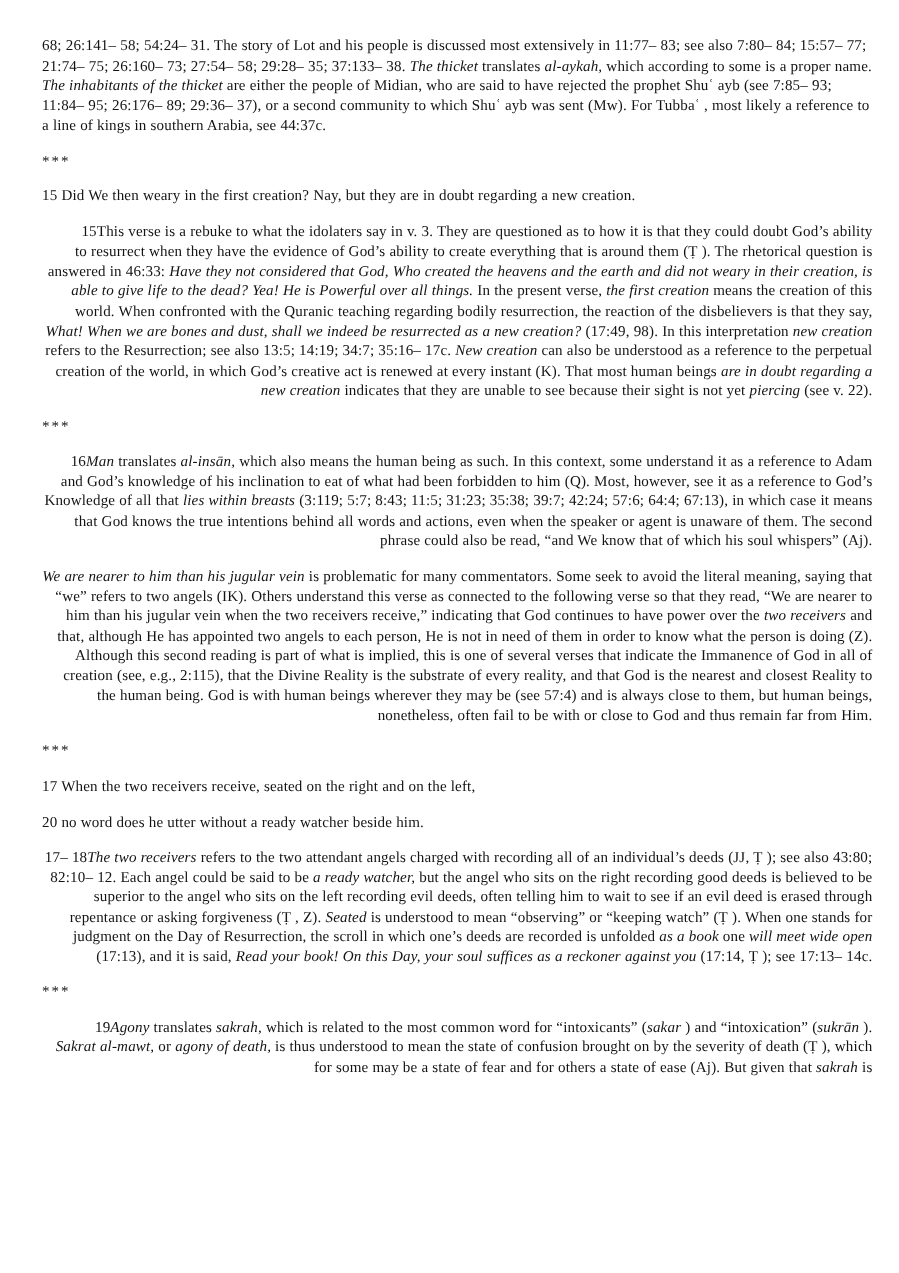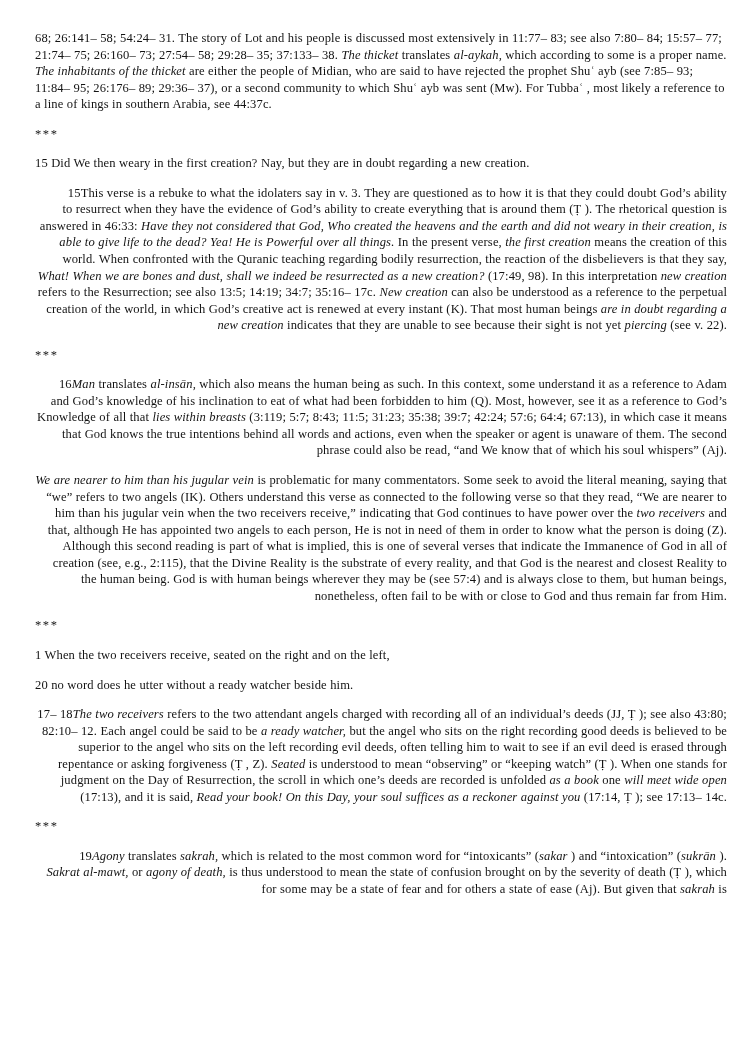--- a/index.html
+++ b/index.html
@@ -69,21 +69,21 @@
 
   <p class="sep">***</p>
 
 
   <p class="block commentary"><span class="vnum">16</span><span><i>Man</i><span> translates </span><i>al-insān,</i><span> which also means the human being as such. In this context, some understand it as a reference to Adam and God’s knowledge of his inclination to eat of what had been forbidden to him (Q). Most, however, see it as a reference to God’s Knowledge of all that </span><i>lies within breasts</i><span> (3:119; 5:7; 8:43; 11:5; 31:23; 35:38; 39:7; 42:24; 57:6; 64:4; 67:13), in which case it means that God knows the true intentions behind all words and actions, even when the speaker or agent is unaware of them. The second phrase could also be read, “and We know that of which his soul whispers” (Aj).</span></span></p>
 
   <p class="block commentary"><i>We are nearer to him than his jugular vein</i><span> is problematic for many commentators. Some seek to avoid the literal meaning, saying that “we” refers to two angels (IK). Others understand this verse as connected to the following verse so that they read, “We are nearer to him than his jugular vein when the two receivers receive,” indicating that God continues to have power over the </span><i>two receivers</i><span> and that, although He has appointed two angels to each person, He is not in need of them in order to know what the person is doing (Z). Although this second reading is part of what is implied, this is one of several verses that indicate the Immanence of God in all of creation (see, e.g., 2:115), that the Divine Reality is the substrate of every reality, and that God is the nearest and closest Reality to the human being. God is with human beings wherever they may be (see 57:4) and is always close to them, but human beings, nonetheless, often fail to be with or close to God and thus remain far from Him.</span></p>
 
   <p class="sep">***</p>
 
-  <p class="block verse"><span>1 When the two receivers receive, seated on the right and on the left,</span></p>
+  <p class="block verse"><span>17 When the two receivers receive, seated on the right and on the left,</span></p>
 
   <p class="block verse"><span>20 no word does he utter without a ready watcher beside him.</span></p>
 
   <p class="block commentary"><span class="vnum">17– 18</span><span><i>The two receivers</i><span> refers to the two attendant angels charged with recording all of an individual’s deeds (JJ, Ṭ ); see also 43:80; 82:10– 12. Each angel could be said to be </span><i>a ready watcher,</i><span> but the angel who sits on the right recording good deeds is believed to be superior to the angel who sits on the left recording evil deeds, often telling him to wait to see if an evil deed is erased through repentance or asking forgiveness (Ṭ , Z). </span><i>Seated</i><span> is understood to mean “observing” or “keeping watch” (Ṭ ). When one stands for judgment on the Day of Resurrection, the scroll in which one’s deeds are recorded is unfolded </span><i>as a book</i><span> one </span><i>will meet wide open</i><span> (17:13), and it is said, </span><i>Read your book! On this Day, your soul suffices as a reckoner against you</i><span> (17:14, Ṭ ); see 17:13– 14c.</span></span></p>
 
   <p class="sep">***</p>
 
 
   <p class="block commentary tight"><span class="vnum">19</span><span><i>Agony</i><span> translates </span><i>sakrah,</i><span> which is related to the most common word for “intoxicants” (</span><i>sakar</i><span> ) and “intoxication” (</span><i>sukrān</i><span> ). </span><i>Sakrat al-mawt,</i><span> or </span><i>agony of death,</i><span> is thus understood to mean the state of confusion brought on by the severity of death (Ṭ ), which for some may be a state of fear and for others a state of ease (Aj). But given that </span><i>sakrah</i><span> is</span></span></p>
 

